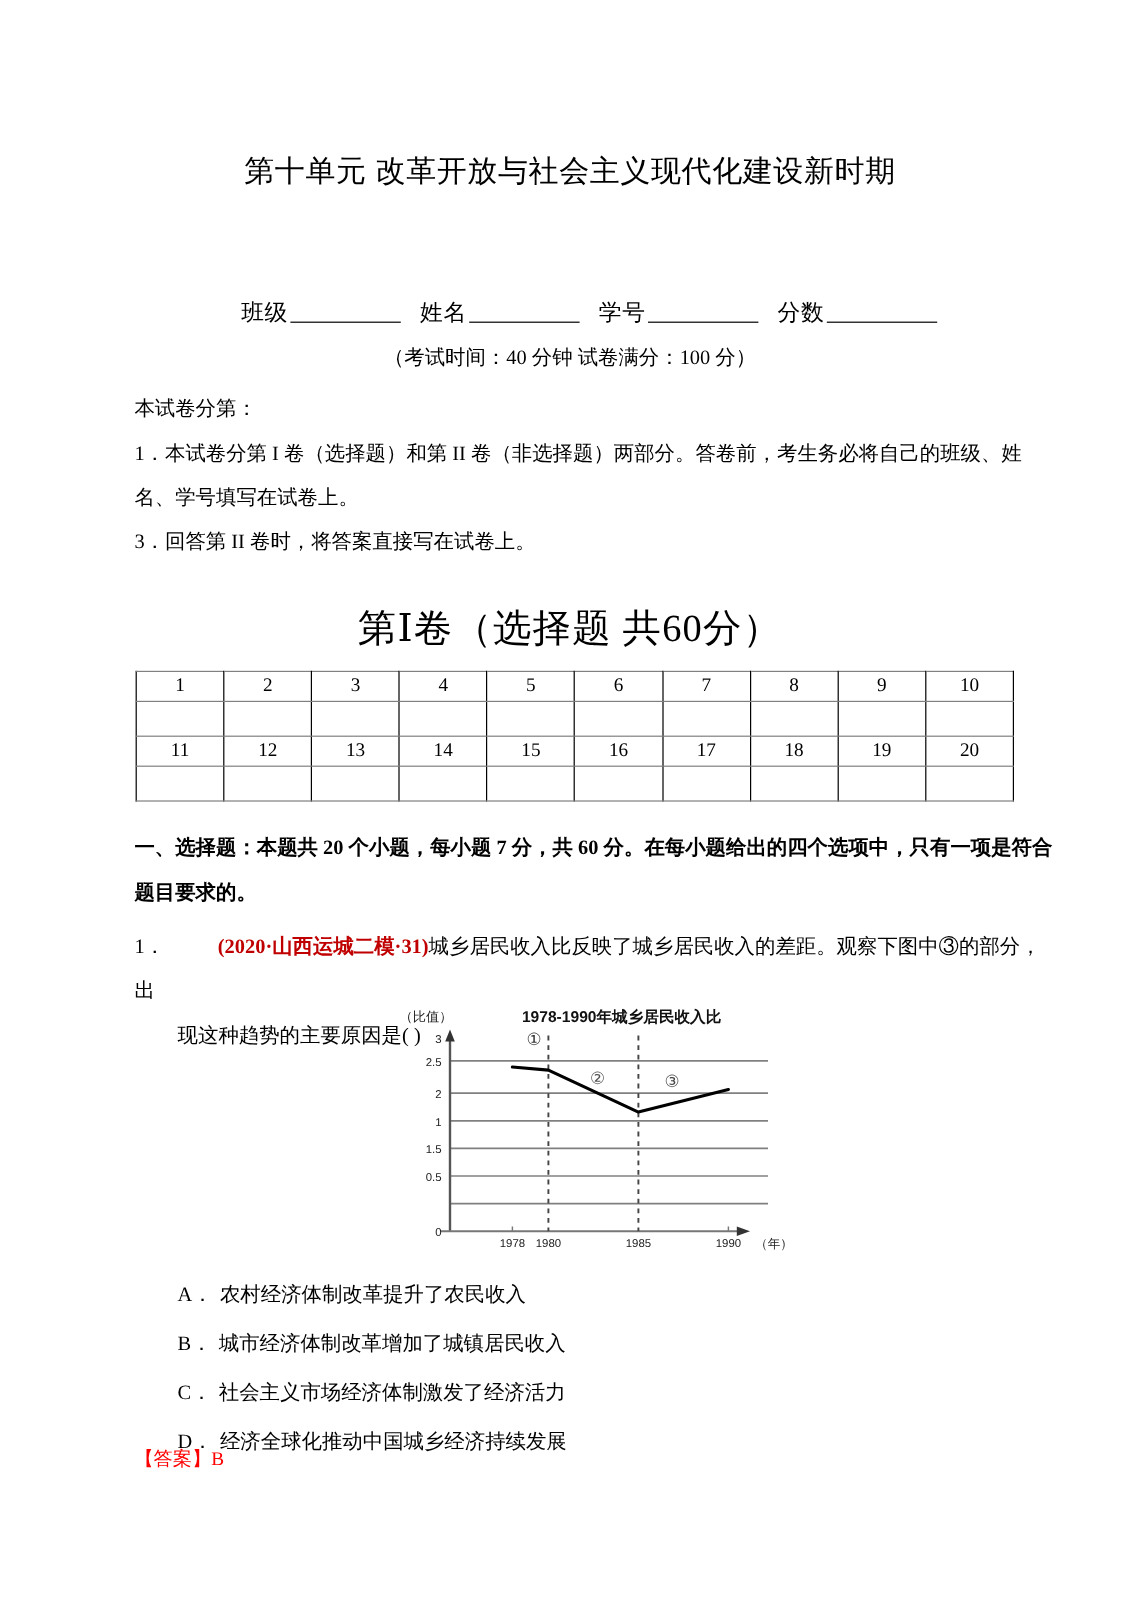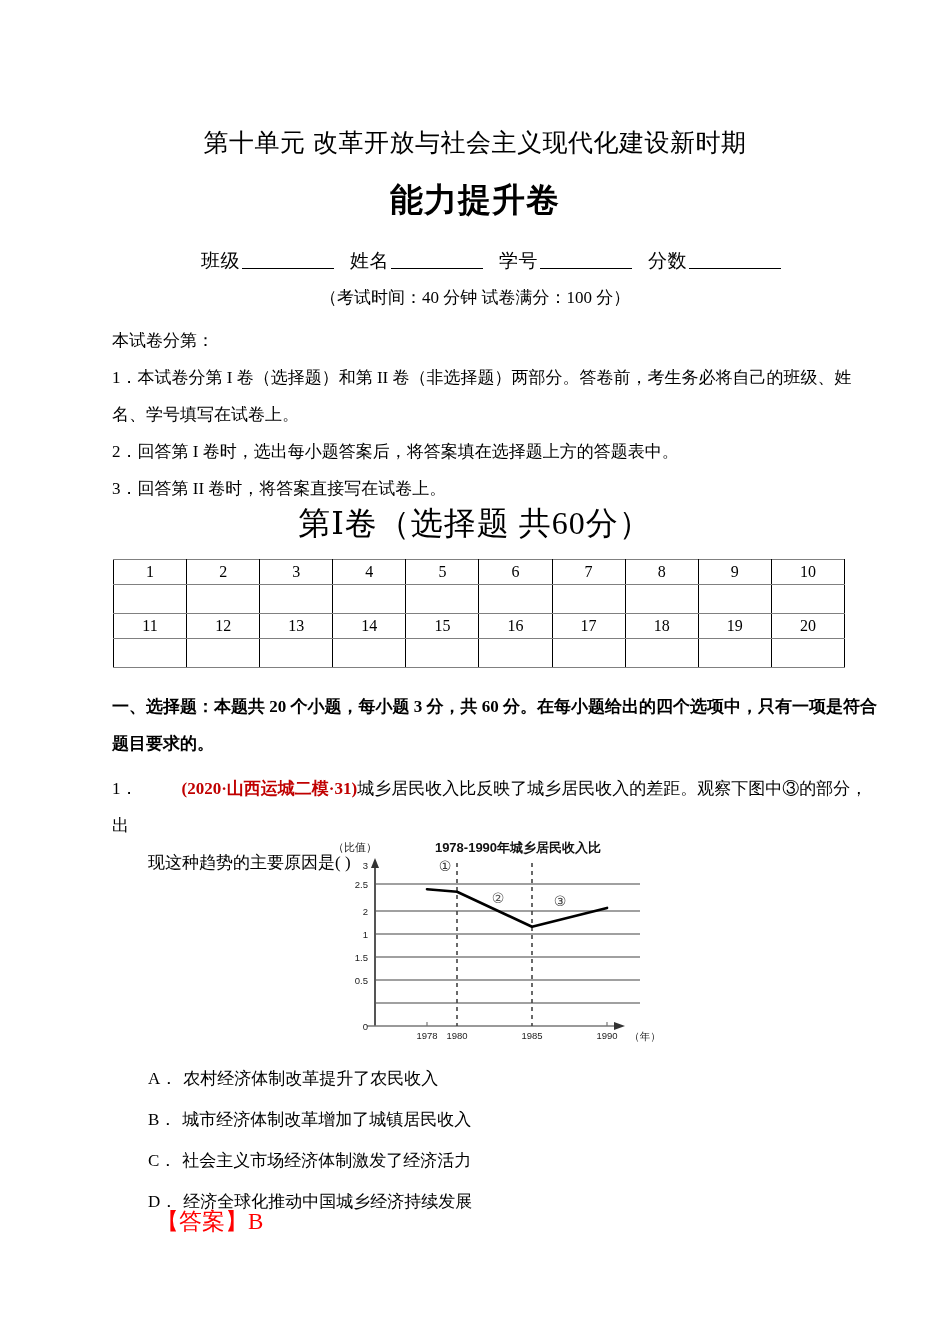--- a/index.html
+++ b/index.html
@@ -162,45 +162,42 @@
     font-size: 17px;
     line-height: 41px;
   }
   .options .opt-label { margin-right: 6px; }
 
   
   .answer {
     position: absolute;
     left: 112px;
     top: 1206px;
-    font-size: 23px;
+    font-size: 16px;
     color: #ff0000;
-    margin-left: 44px;
   }
   .answer .ans-tag { color: #ff0000; }
   .answer .ans-val { color: #ff0000; }
 </style>
 </head>
 <body>
 
 <div class="page">
 
   <div class="doc-title">第十单元 改革开放与社会主义现代化建设新时期</div>
-  <div class="doc-subtitle">能力提升卷</div>
 
   <div class="info-line">
     <span class="fld">班级</span><span class="blank"></span><span class="fld">姓名</span><span class="blank"></span><span class="fld">学号</span><span class="blank"></span><span class="fld">分数</span><span class="blank"></span>
   </div>
 
   <div class="exam-meta">（考试时间：40 分钟    试卷满分：100 分）</div>
 
   <div class="notes">
     <div class="note-row">本试卷分第：</div>
     <div class="note-wrap">1．本试卷分第 I 卷（选择题）和第 II 卷（非选择题）两部分。答卷前，考生务必将自己的班级、姓名、学号填写在试卷上。</div>
-    <div class="note-row">2．回答第 I 卷时，选出每小题答案后，将答案填在选择题上方的答题表中。</div>
     <div class="note-row">3．回答第 II 卷时，将答案直接写在试卷上。</div>
   </div>
 
   <div class="section-1-title">第Ⅰ卷（选择题 共60分）</div>
 
   <table class="ans-table">
     <tbody>
       <tr>
         <td>1</td>
         <td>2</td>
@@ -245,21 +242,21 @@
         <td></td>
         <td></td>
         <td></td>
         <td></td>
         <td></td>
         <td></td>
       </tr>
     </tbody>
   </table>
 
-  <div class="q-intro">一、选择题：本题共 20 个小题，每小题 3 分，共 60 分。在每小题给出的四个选项中，只有一项是符合题目要求的。</div>
+  <div class="q-intro">一、选择题：本题共 20 个小题，每小题 7 分，共 60 分。在每小题给出的四个选项中，只有一项是符合题目要求的。</div>
 
   <div class="q-item">
     <span class="q-num">1．</span><span class="src">(2020·山西运城二模·31)</span><span>城乡居民收入比反映了城乡居民收入的差距。观察下图中③的部分，出</span>
     <span class="q-cont">现这种趋势的主要原因是(       )</span>
   </div>
 
   <div class="figure">
     <svg width="380" height="215" viewBox="0 0 380 215" xmlns="http://www.w3.org/2000/svg">
 
       <text id="svg-ylabel" x="55" y="13" font-family="Liberation Sans, DejaVu Sans, sans-serif" font-size="11" fill="#222" text-anchor="middle">（比值）</text>

